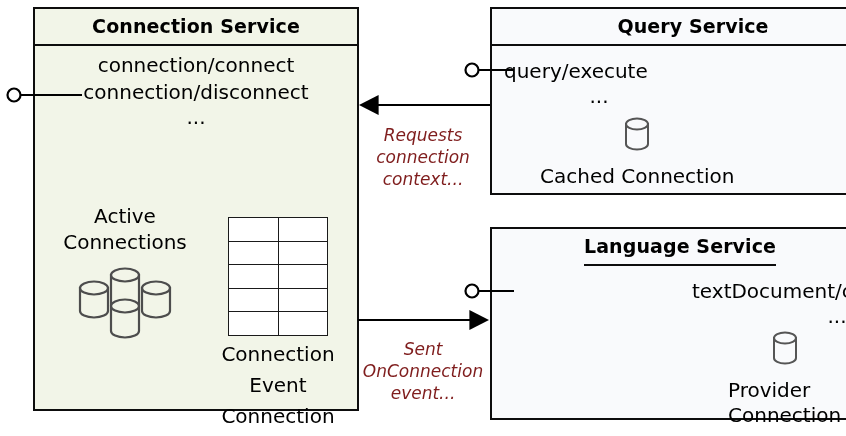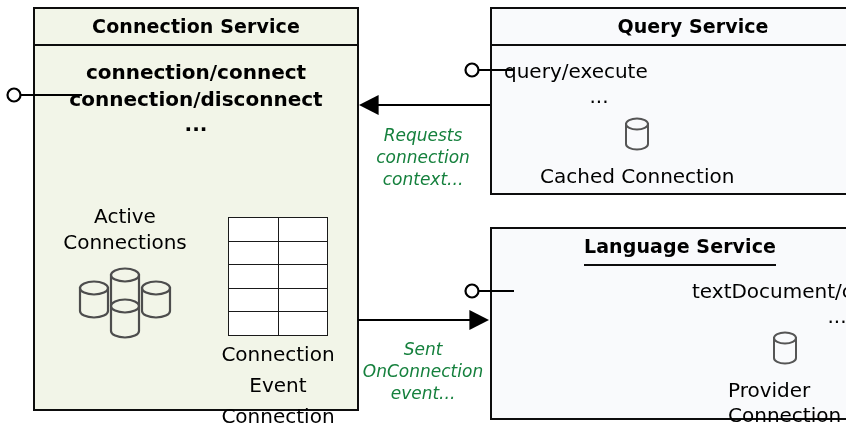--- a/index.html
+++ b/index.html
@@ -55,21 +55,21 @@
   #connection-service .svc-header { height: 37px; background: #f2f5e8; }
 
   .op-list {
     position: absolute;
     left: 0; right: 0;
     text-align: center;
     font-size: 20px;
     line-height: 27px;
     color: #000;
   }
-  #cs-ops { top: 13px; font-weight: bold; }
+  #cs-ops { top: 6px; }
   .ellipsis-line { font-size: 20px; line-height: 22px; }
 
   
   #active-conn-group {
     position: absolute;
     left: 10px;
     top: 157px;
     width: 160px;
     text-align: center;
   }
@@ -156,21 +156,21 @@
     height: 436px;
     pointer-events: none;
   }
 
   
   .arrow-label {
     position: absolute;
     font-style: italic;
     font-size: 17px;
     line-height: 22px;
-    color: #15803d;
+    color: #7f1d1d;
     text-align: center;
   }
   #label-requests { left: 362px; top: 124px; width: 122px; }
   #label-sent     { left: 358px; top: 338px; width: 130px; }
 </style>
 </head>
 <body>
 
 <div id="canvas">
 

